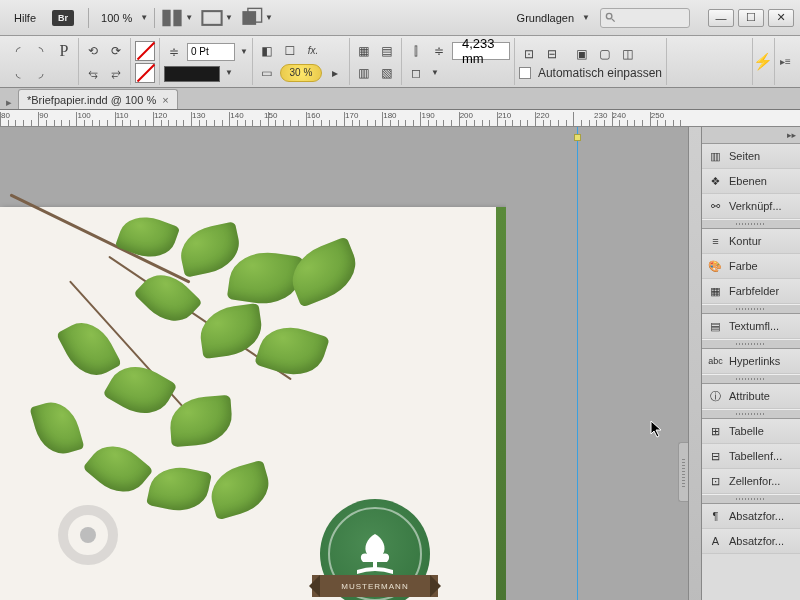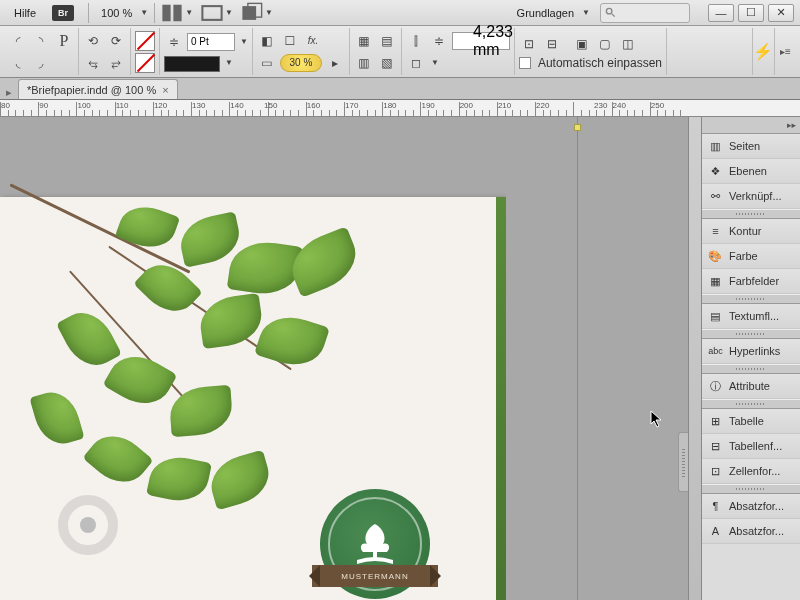--- a/index.html
+++ b/index.html
@@ -1,36 +1,36 @@
 <!DOCTYPE html>
 <html><head>
 <meta charset="utf-8">
 <style>
 * { margin: 0; padding: 0; box-sizing: border-box; font-family: "Segoe UI", Tahoma, sans-serif; }
 body { width: 800px; height: 600px; background: #a8a8a8; overflow: hidden; font-size: 11px; }
-.menubar { height: 26px; background: linear-gradient(#eaeaea,#d8d8d8); display: flex; align-items: center; padding: 0 6px; border-bottom: 1px solid #999; }
+.menubar { height: 36px; background: linear-gradient(#eaeaea,#d8d8d8); display: flex; align-items: center; padding: 0 6px; border-bottom: 1px solid #999; }
 .menubar .help { padding: 2px 8px; color: #222; }
 .br-badge { width: 22px; height: 16px; background: #3a3a3a; color: #eee; font-size: 9px; font-weight: bold; display:flex; align-items:center; justify-content:center; border-radius:2px; margin: 0 8px; }
 .zoom { padding:2px 6px; border: none; background:transparent; color:#222; }
 .drop-arrow { font-size: 8px; color:#444; margin-left:2px; }
 .sep { width:1px; height:20px; background:#aaa; margin:0 6px; }
 .icon-btn { width:22px; height:20px; display:inline-flex; align-items:center; justify-content:center; color:#333; }
 .spacer { flex: 1; }
 .workspace-sel { padding:2px 6px; color:#222; }
 .search { width: 90px; height: 20px; background: #e8e8e8; border: 1px solid #aaa; border-radius: 3px; display:flex; align-items:center; padding:0 4px; color:#777; }
 .win-controls { display: flex; gap: 4px; margin-left: 18px; }
 .win-btn { width: 26px; height: 18px; border: 1px solid #999; background: linear-gradient(#f8f8f8,#ddd); border-radius:2px; display:flex; align-items:center; justify-content:center; font-size:11px; color:#333; }
 .toolbar { height: 52px; background: linear-gradient(#eaeaea,#d6d6d6); border-bottom:1px solid #888; display:flex; align-items:stretch; padding: 2px 4px; }
 .tool-group { display:flex; flex-direction:column; justify-content:center; padding: 0 4px; gap: 2px; border-right:1px solid #bbb; }
 .tool-row { display:flex; align-items:center; gap:3px; }
 .small-icon { width:20px; height:20px; border:1px solid transparent; display:flex; align-items:center; justify-content:center; font-size:12px; color:#444; }
 .swatch-red { width:20px; height:20px; position:relative; background:#fff; border:1px solid #888; }
 .swatch-red::after { content:""; position:absolute; left:-2px; top:8px; width:24px; height:2px; background:#d00; transform:rotate(-45deg); }
 .pt-input { width: 48px; height:18px; background:#fff; border:1px solid #999; font-size:10px; padding:0 3px; display:flex; align-items:center; }
-.mm-input { width: 58px; height:18px; background:#fff; border:1px solid #999; font-size:16px; padding:0 20px; display:flex; align-items:center; }
+.mm-input { width: 58px; height:18px; background:#fff; border:1px solid #999; font-size:13px; padding:0 9px; display:flex; align-items:center; }
 .black-fill { width: 56px; height:16px; background:#1a1a1a; border:1px solid #666; margin-top:2px; }
 .opacity-highlight { width: 42px; height:18px; background:radial-gradient(circle,#ffe86b,#e8c84b); border:1px solid #c8a830; border-radius:9px; display:flex; align-items:center; justify-content:center; font-size:10px; color:#333; }
 .checkbox { width:12px; height:12px; border:1px solid #888; background:#fff; margin-right:4px; }
 .auto-label { font-size:12px; color:#333; }
 .bolt { width:22px; font-size:16px; color:#555; display:flex; align-items:center; justify-content:center; border-left:1px solid #bbb; }
 .doctab-bar { height:22px; background:#c4c4c4; display:flex; align-items:flex-end; border-bottom:1px solid #777; padding-left:6px; }
 .doctab { height:20px; background:#e8e8e8; border:1px solid #9a9a9a; border-bottom:none; padding:0 8px; display:flex; align-items:center; font-size:11px; color:#333; border-radius:3px 3px 0 0; gap:6px;}
 .doctab .x { color:#666; font-size:11px; }
 .ruler-h { height:17px; background:#f2f2f2; border-bottom:1px solid #888; display:flex; position:relative; font-size:8px; color:#555; overflow:hidden; }
 .ruler-h .tick { position:absolute; width:1px; background:#888; }

